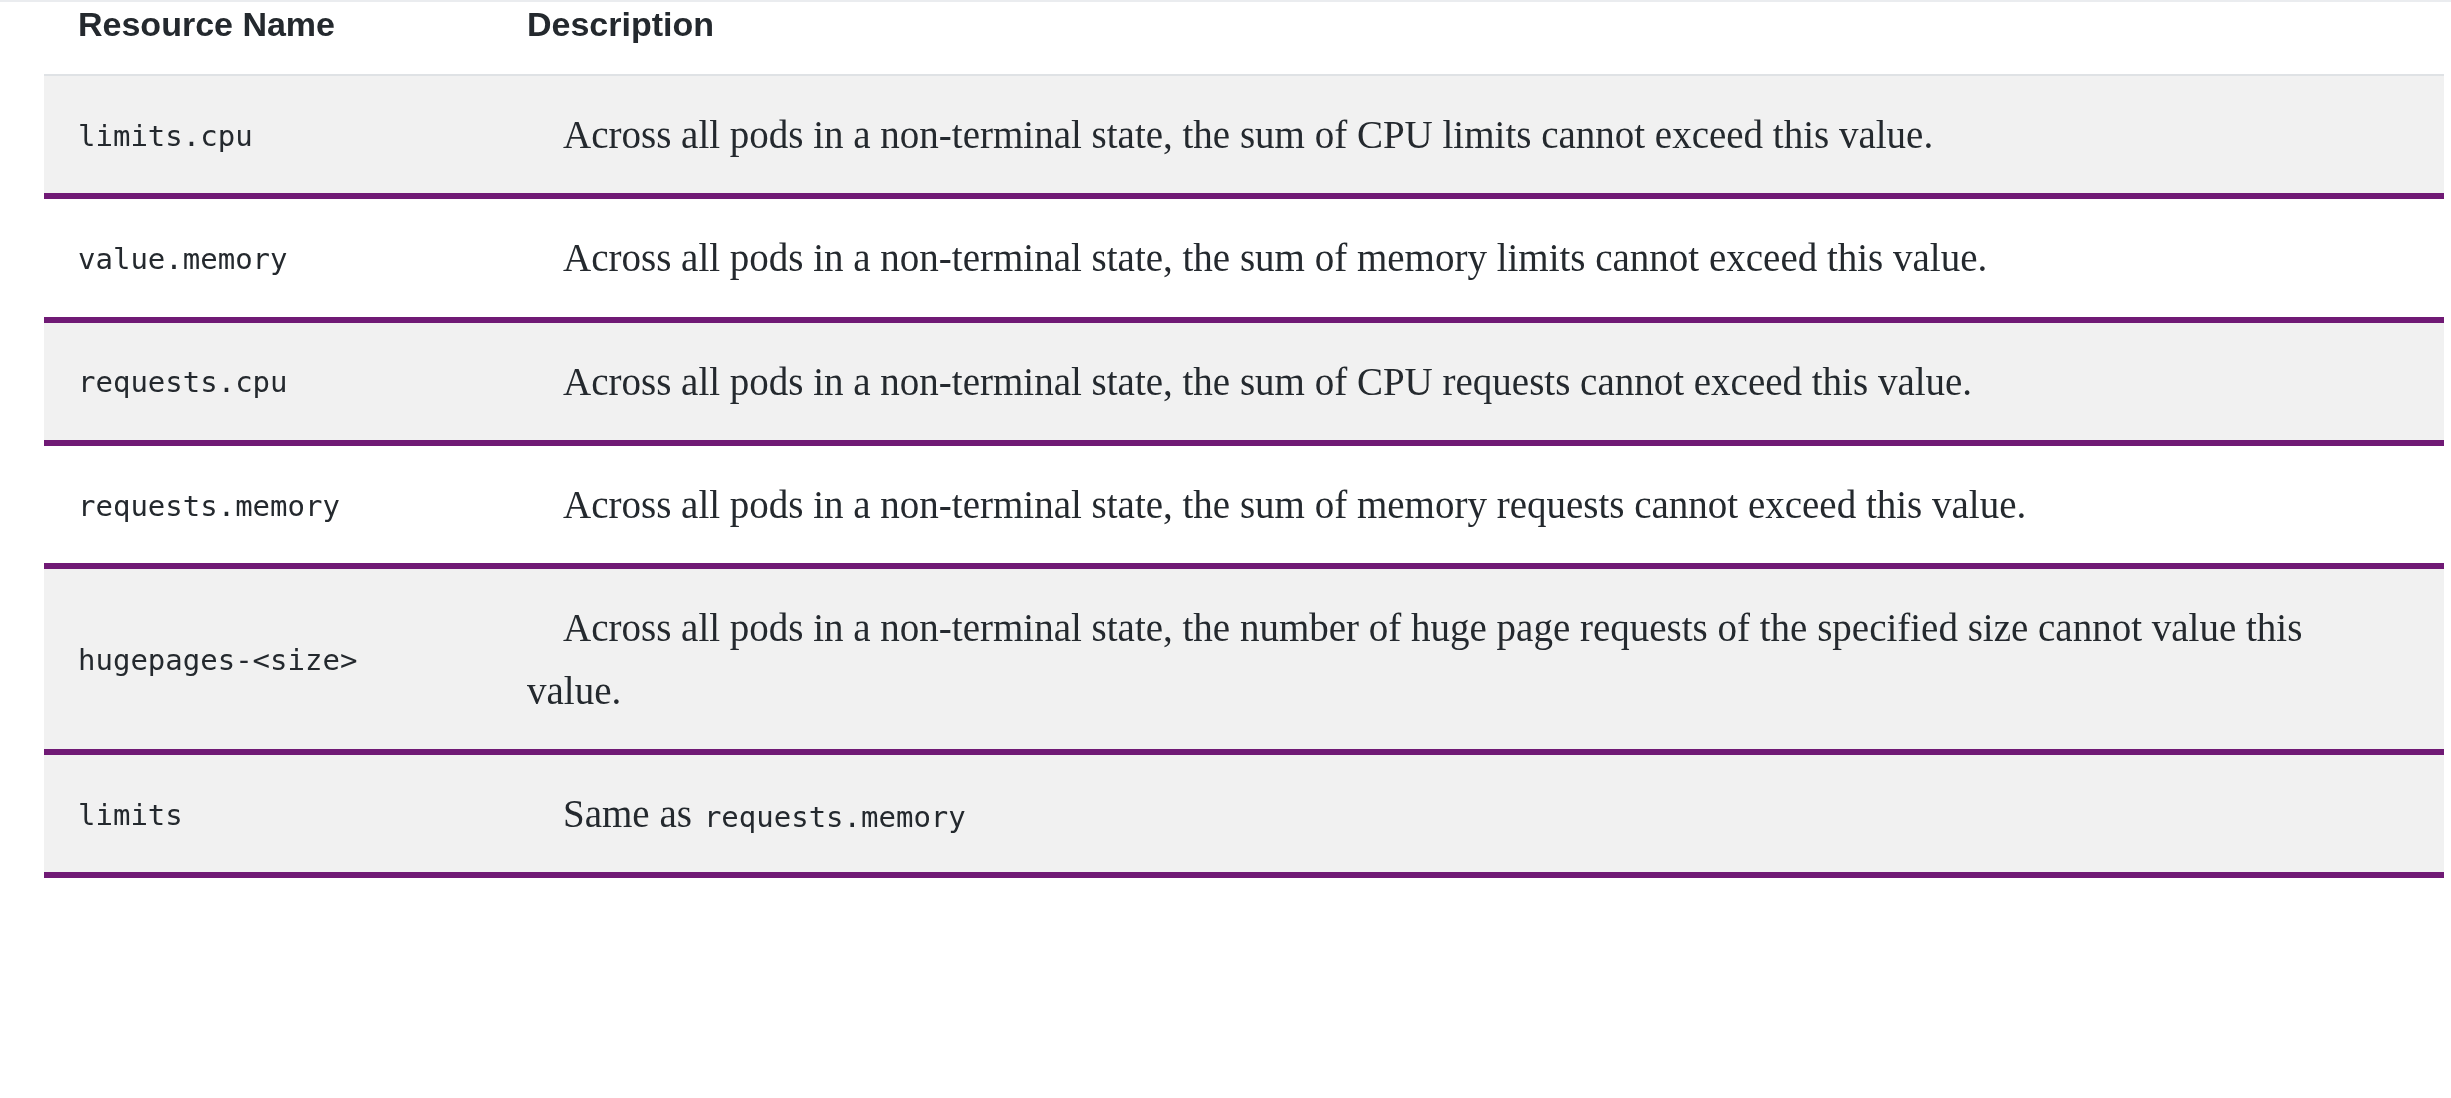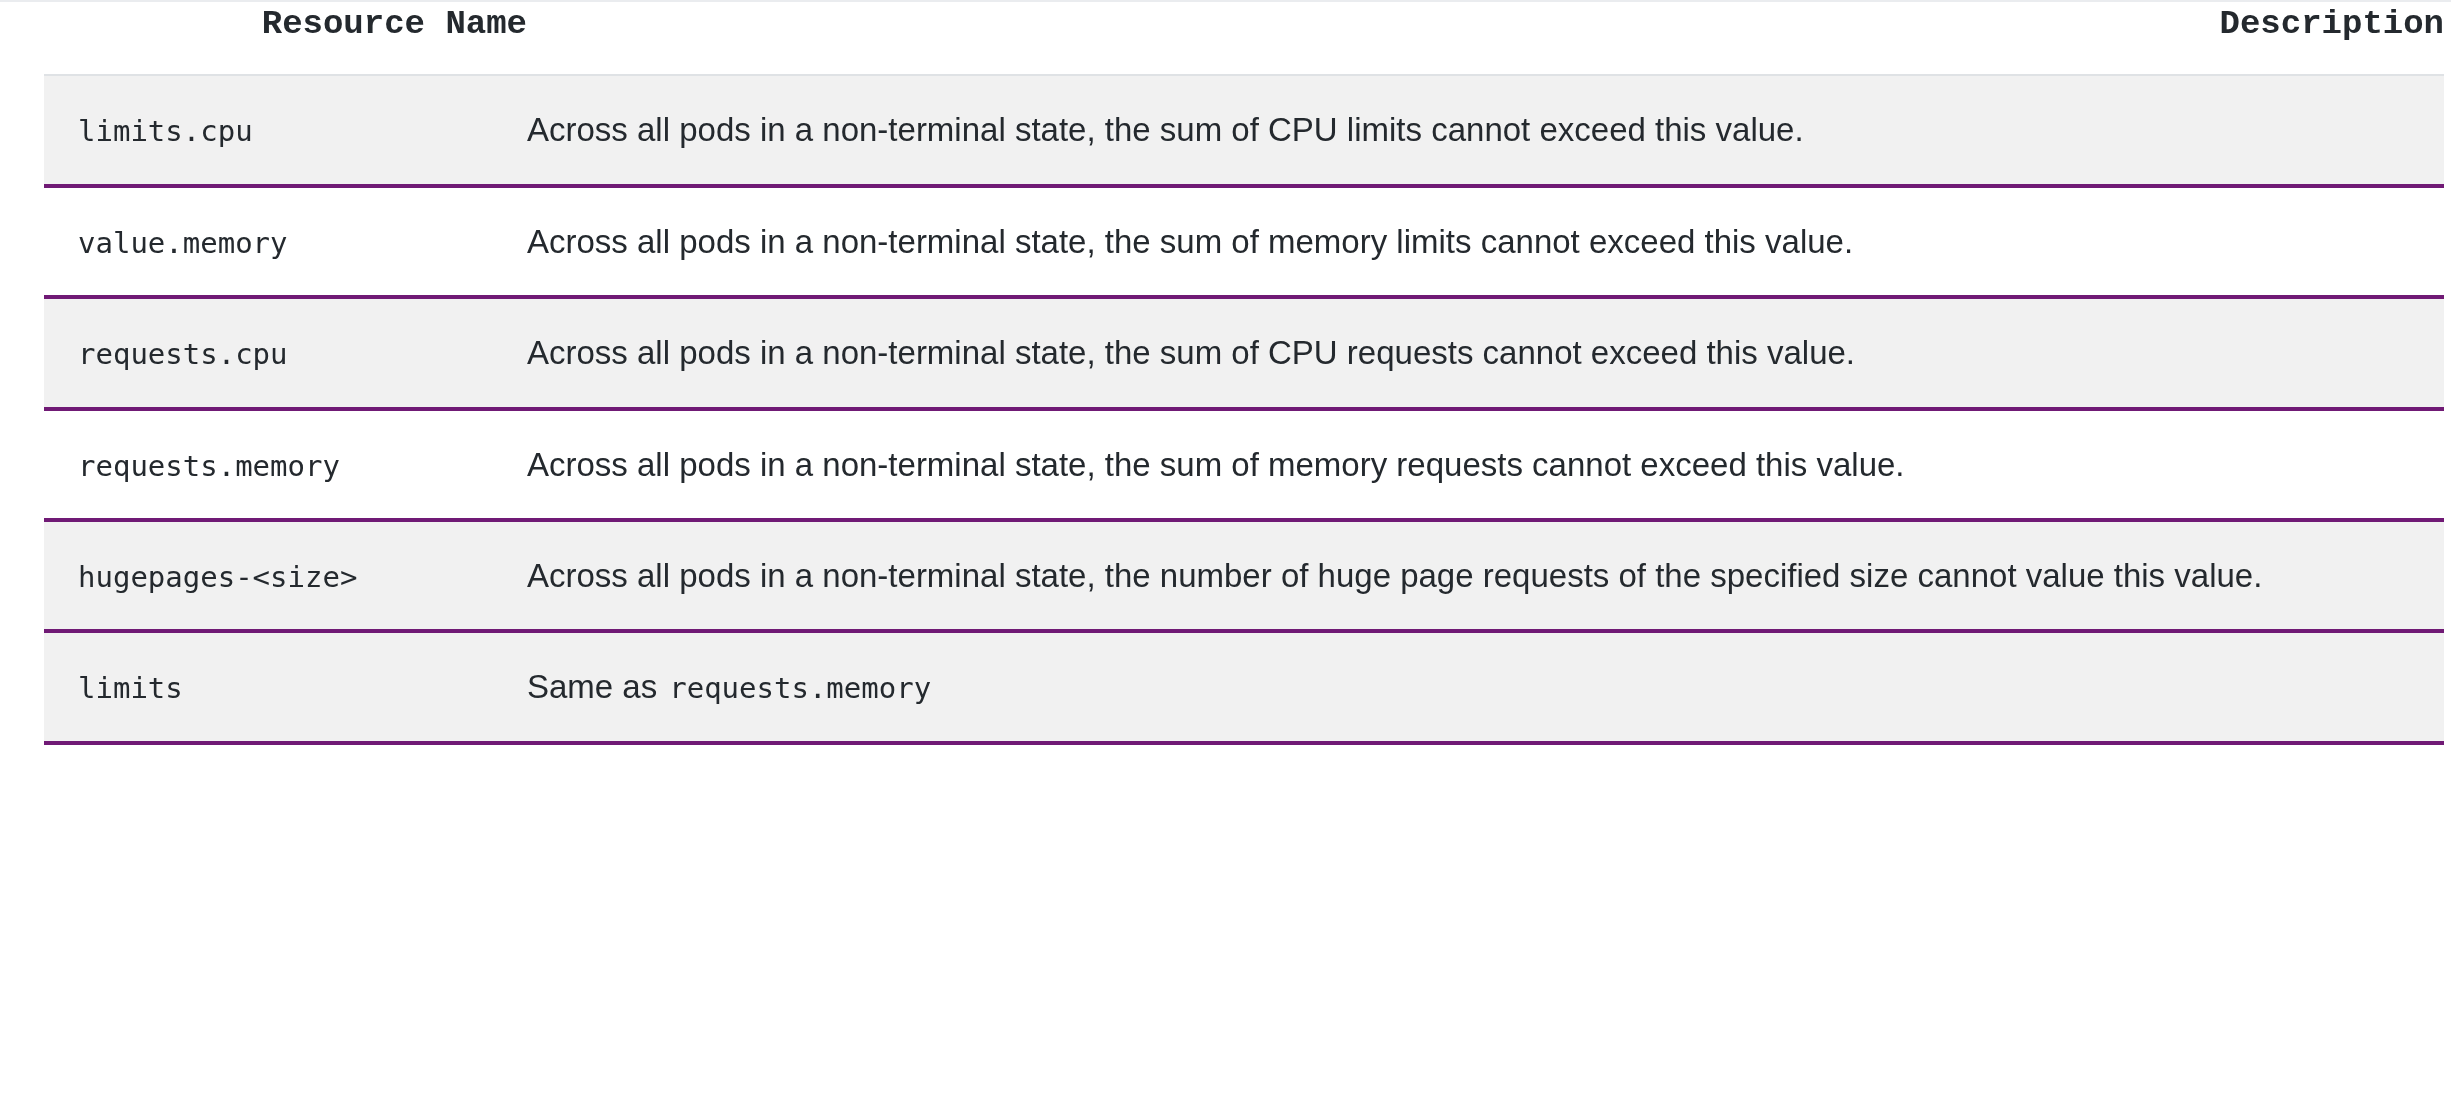--- a/index.html
+++ b/index.html
@@ -37,35 +37,34 @@
     border-collapse: collapse;
     border-spacing: 0;
     width: 2400px;
     table-layout: fixed;
   }
 
   table.resource-table col.col-name  { width: 483px; }
   table.resource-table col.col-desc  { width: 1917px; }
 
   table.resource-table thead th {
-    text-align: right;
+    text-align: left;
     vertical-align: bottom;
     font-size: 34px;
     font-weight: bold;
     color: #24292e;
     padding: 0 0 28px 0;
     border-bottom: 2px solid #dfe2e5;
     line-height: 1.3;
-    font-family: Liberation Mono, monospace;
   }
   table.resource-table thead th.th-name { padding-left: 34px; }
   table.resource-table thead th.th-desc { padding-left: 0px; margin-top: 20px; }
 
   table.resource-table tbody tr {
-    border-bottom: 4px solid #701a75;
+    border-bottom: 6px solid #701a75;
   }
   table.resource-table tbody tr.stripe {
     background: #f1f1f1;
   }
   table.resource-table tbody tr.plain {
     background: #ffffff;
   }
 
   table.resource-table tbody td {
     vertical-align: middle;
@@ -87,22 +86,23 @@
     font-size: 29px;
     letter-spacing: 0px;
     color: #24292e;
     white-space: normal;
     word-break: break-word;
   }
   code.mono.inline {
     margin-left: 12px;
   }
   .desc-text {
-    font-family: Liberation Sans, sans-serif;
-    font-size: 33px;
+    font-family: Liberation Serif, serif;
+    font-size: 39px;
+    margin-left: 36px;
   }
 </style>
 </head>
 <body>
 
 <div class="top-rule"></div>
 
 <div class="table-wrap">
   <table class="resource-table">
     <colgroup>

